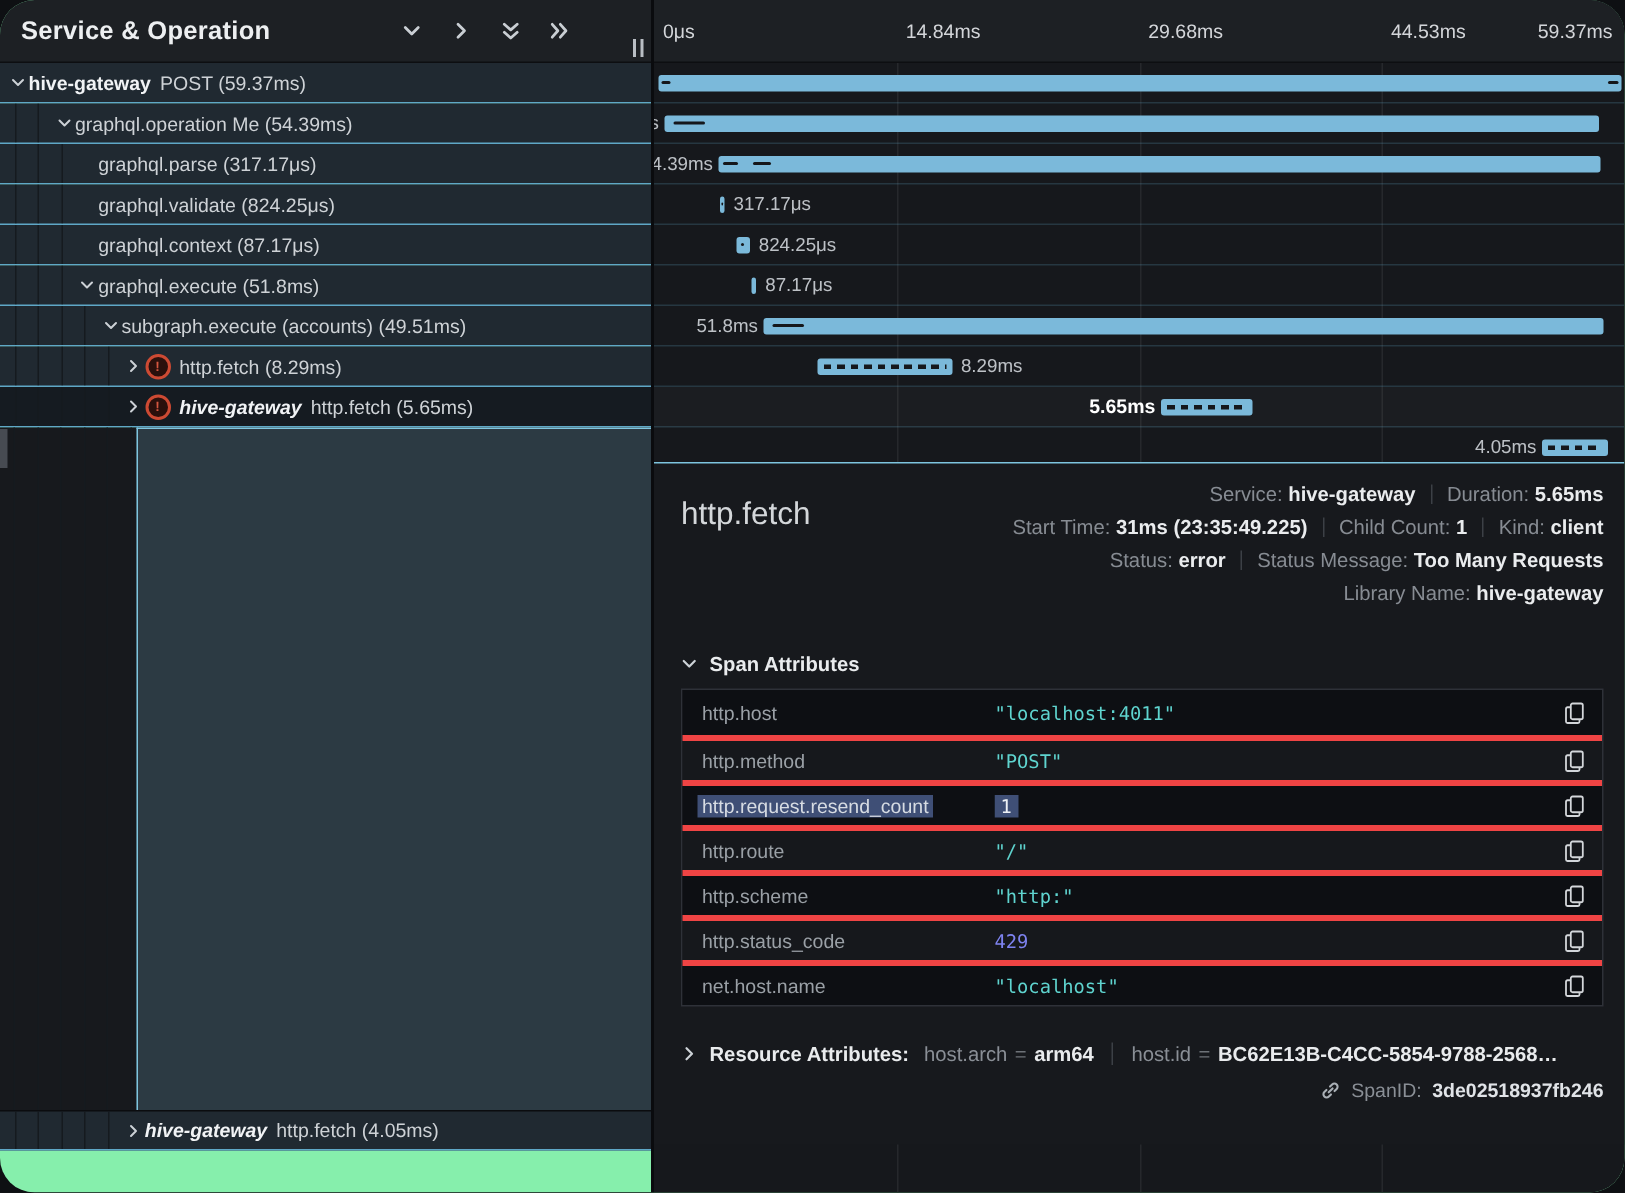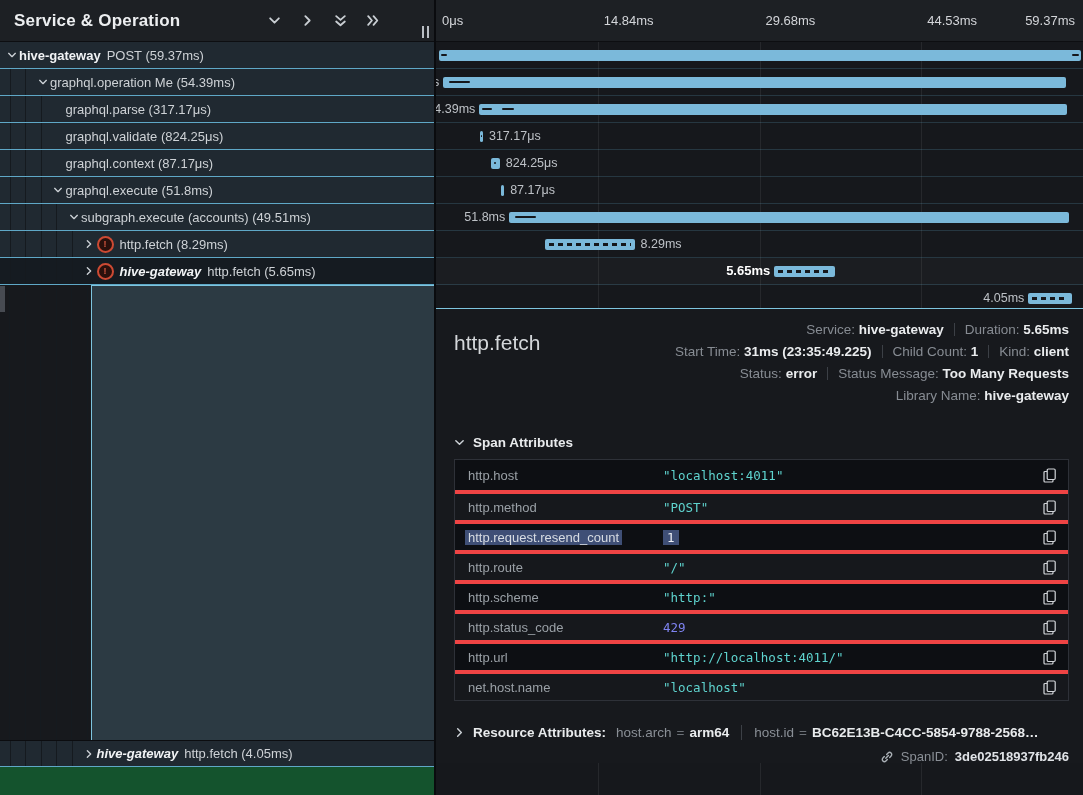--- a/index.html
+++ b/index.html
@@ -1,17 +1,17 @@
 <!DOCTYPE html>
 <html><head>
 <meta charset="utf-8">
 <style>
   html,body{margin:0;padding:0;background:#0e1013;}
-  .app{position:relative;width:1083px;height:795px;background:#14532d;overflow:hidden;
-       font-family:"Liberation Sans",sans-serif;color:#d4d7da;-webkit-font-smoothing:antialiased;}
+  .app{position:relative;width:1083px;height:795px;background:#86efac;overflow:hidden;
+       font-family:"Liberation Sans",sans-serif;color:#d4d7da;border-radius:23px;-webkit-font-smoothing:antialiased;}
 
   
   .left{position:absolute;left:0;top:0;width:434px;height:795px;}
   .lheader{height:42px;background:#1d2024;border-bottom:1px solid #0d0e11;box-sizing:border-box;
            display:flex;align-items:center;position:relative;}
   .ltitle{font-size:17px;font-weight:700;color:#edeff1;margin-left:14px;letter-spacing:.2px;}
   .hicons{display:flex;gap:19px;margin-left:auto;margin-right:54px;align-items:center;}
   .hicon{width:14px;height:14px;display:flex;align-items:center;justify-content:center;cursor:pointer;}
   .hicon svg{stroke:#c9ced3;fill:none;stroke-width:1.7;stroke-linecap:round;stroke-linejoin:round;}
   .draghandle{position:absolute;right:5px;bottom:3px;width:7px;height:12px;cursor:col-resize;
@@ -387,30 +387,20 @@
             <div class="akey"><span>http.status_code</span></div>
             <div class="aval number"><span>429</span></div>
             <div class="acopy">
               <svg width="13" height="15" viewBox="0 0 13 15">
                 <rect x="4.2" y="1" width="8" height="10.5" rx="1.2"></rect>
                 <path d="M4.2 3.5 H2 a1 1 0 0 0 -1 1 V13 a1 1 0 0 0 1 1 H9 a1 1 0 0 0 1 -1 v-1.5"></path>
               </svg>
             </div>
           </div>
           <div class="arow">
-            <div class="akey"><span>http.url</span></div>
-            <div class="aval string"><span>"http://localhost:4011/"</span></div>
-            <div class="acopy">
-              <svg width="13" height="15" viewBox="0 0 13 15">
-                <rect x="4.2" y="1" width="8" height="10.5" rx="1.2"></rect>
-                <path d="M4.2 3.5 H2 a1 1 0 0 0 -1 1 V13 a1 1 0 0 0 1 1 H9 a1 1 0 0 0 1 -1 v-1.5"></path>
-              </svg>
-            </div>
-          </div>
-          <div class="arow">
             <div class="akey"><span>net.host.name</span></div>
             <div class="aval string"><span>"localhost"</span></div>
             <div class="acopy">
               <svg width="13" height="15" viewBox="0 0 13 15">
                 <rect x="4.2" y="1" width="8" height="10.5" rx="1.2"></rect>
                 <path d="M4.2 3.5 H2 a1 1 0 0 0 -1 1 V13 a1 1 0 0 0 1 1 H9 a1 1 0 0 0 1 -1 v-1.5"></path>
               </svg>
             </div>
           </div>
         </div>

